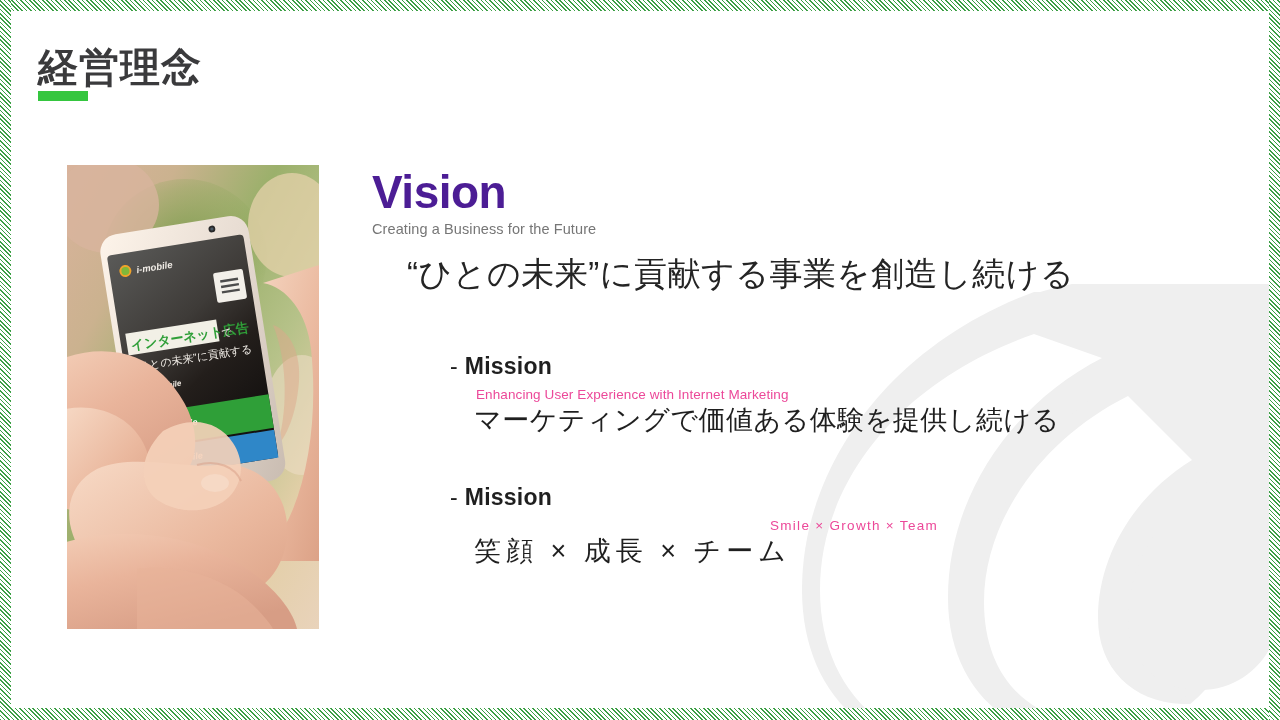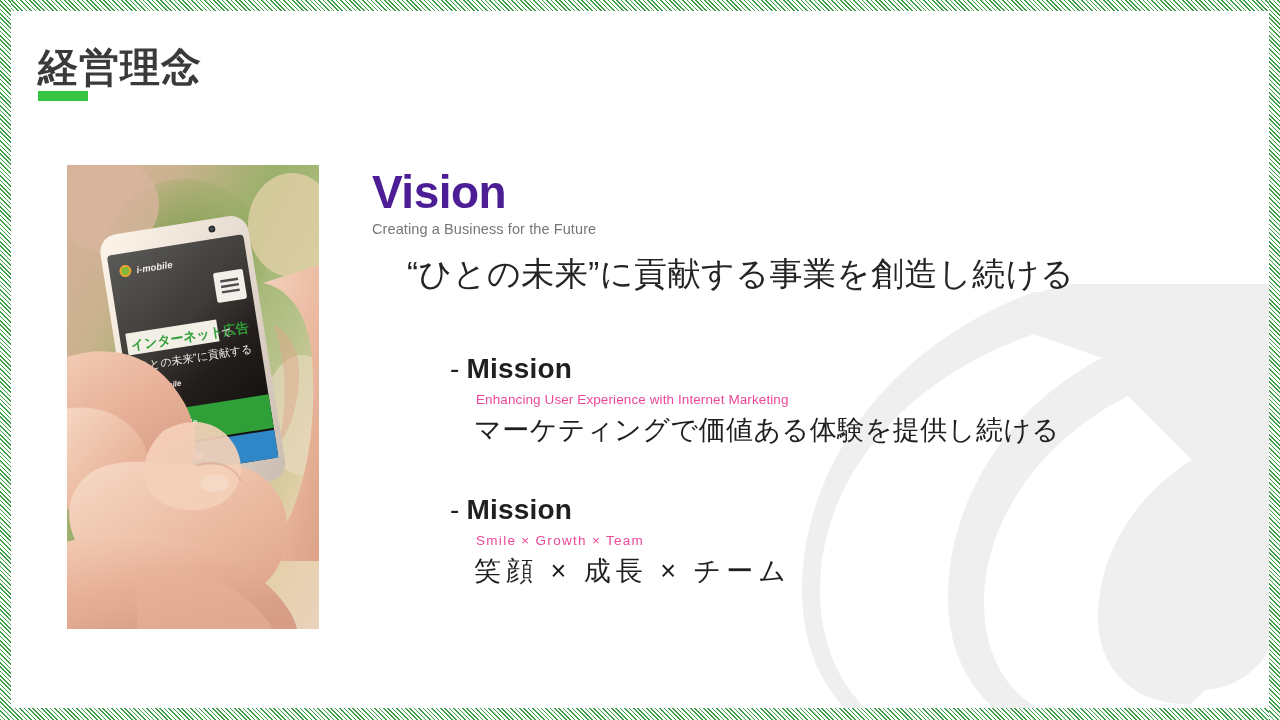--- a/index.html
+++ b/index.html
@@ -114,21 +114,21 @@
     margin-left: 35px;
   }
 
   .block {
     margin-left: 78px;
   }
   .block-mission { margin-top: 58px; }
   .block-values  { margin-top: 48px; }
 
   .block-label {
-    font-size: 28px;
+    font-size: 23px;
     font-weight: bold;
     color: #1f1f1f;
     letter-spacing: 0.2px;
     line-height: 1;
     white-space: nowrap;
   }
   .block-label .dash {
     display: inline-block;
     margin-right: 7px;
     color: #1f1f1f;
@@ -138,27 +138,26 @@
     font-size: 13.5px;
     color: #ec4899;
     margin-top: 9px;
     margin-left: 26px;
     letter-spacing: 0.1px;
     white-space: nowrap;
   }
   .block-jp {
     font-size: 27px;
     color: #1f1f1f;
-    margin-top: 5px;
     margin-left: 24px;
     letter-spacing: 0.5px;
     white-space: nowrap;
     font-weight: 400;
   }
-  .values-sub { letter-spacing: 1.3px; }
+  .values-sub { letter-spacing: 1.3px; text-align: center; }
   .values-jp  { letter-spacing: 5px; }
 </style>
 </head>
 <body>
 
 <div class="slide">
 
   <div class="watermark">
     <svg viewBox="0 0 560 470" width="560" height="470" xmlns="http://www.w3.org/2000/svg">
       <g fill="#efefef">

